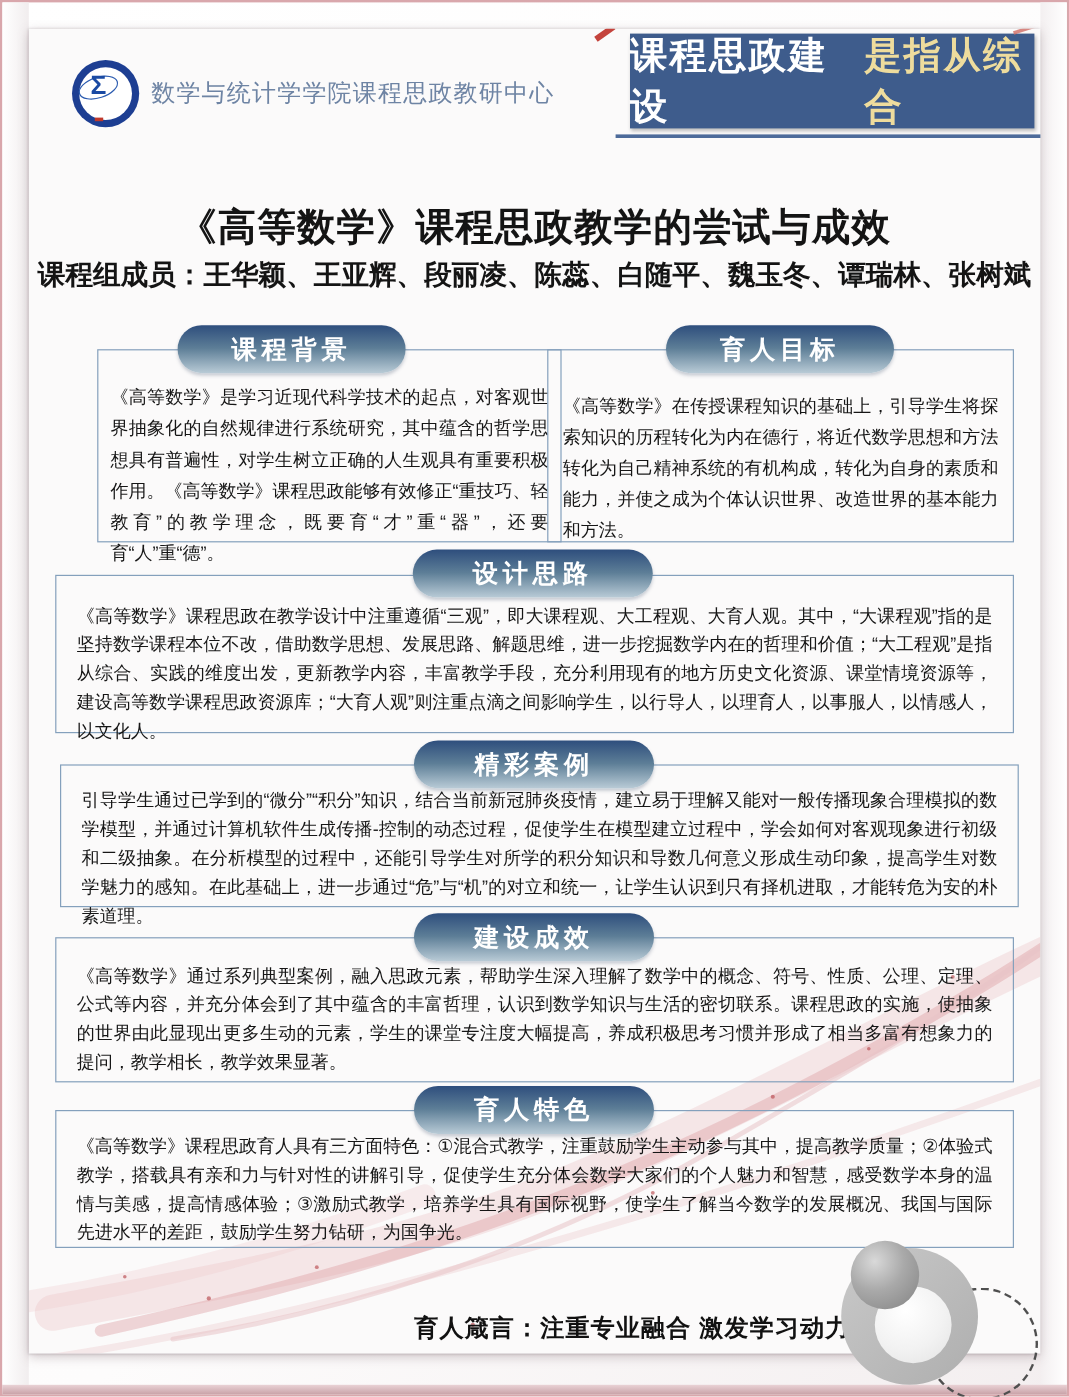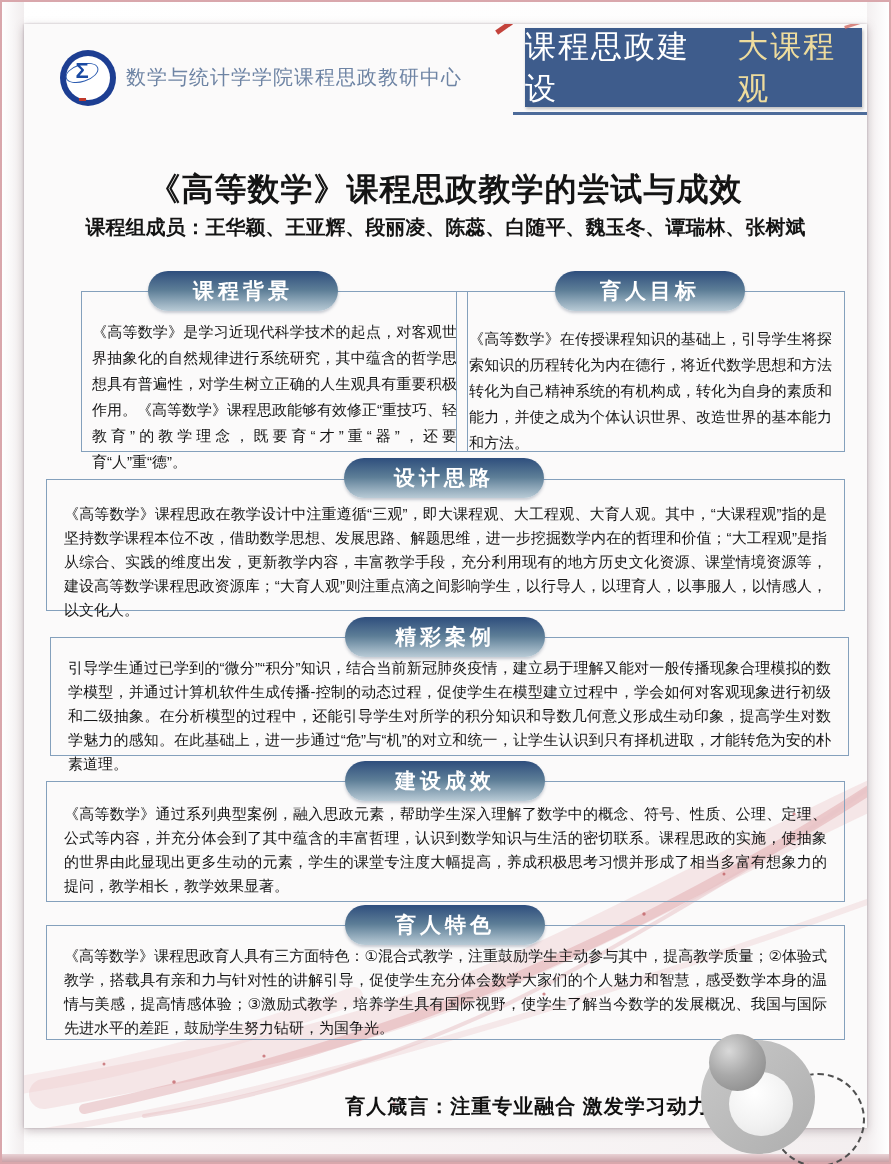--- a/index.html
+++ b/index.html
@@ -28,32 +28,32 @@
           background:#ffffff; }
   .logo .sigma { position:absolute; left:0; top:8px; width:44px; text-align:center;
           font-size:22px; font-weight:bold; color:#1a4aa3; }
   .logo .orbit { position:absolute; left:5px; top:14px; width:34px; height:18px;
           border:1.5px solid #2c5cb0; border-radius:50%; transform:rotate(-18deg); }
   .logo .reddot { position:absolute; left:19px; bottom:5px; width:7px; height:3px; background:#c0392b; }
   .org-name { position:absolute; left:102px; top:40px; font-size:20px; letter-spacing:1px; color:#6e84a4; }
 
   .banner { position:absolute; left:501px; top:4px; width:337px; height:79px; background:#3e5c8c;
             display:flex; align-items:center; justify-content:flex-start;
-            font-size:31px; font-weight:normal; letter-spacing:2px; box-shadow:1px 2px 3px rgba(0,0,0,.25);gap:25px; }
+            font-size:31px; font-weight:bold; letter-spacing:2px; box-shadow:1px 2px 3px rgba(0,0,0,.25);gap:25px; }
   .banner .t-primary { color:#ffffff; }
   .banner .t-accent  { color:#eedc9d; }
   .banner-underline { position:absolute; left:489px; top:88px; width:355px; height:3px; background:#4d6b9a; }
   .red-tick  { position:absolute; left:471px; top:1px; width:18px; height:5px; background:#c4433c; transform:rotate(-35deg); }
   .red-tick2 { position:absolute; left:820px; top:-2px; width:26px; height:3px; background:#d06a63; transform:rotate(-18deg); opacity:.8; }
 
   
   .main-title { position:absolute; left:0; top:144px; width:843px; text-align:center;
                 font-size:32px; font-weight:bold; color:#141414; letter-spacing:1px; }
   .members    { position:absolute; left:0; top:190px; width:843px; text-align:center;
-                font-size:20px; font-weight:bold; color:#141414; }
+                font-size:23px; font-weight:bold; color:#141414; }
 
   
   .pill { position:absolute; height:40px; border-radius:21px; z-index:3;
           background:linear-gradient(180deg,#2e4e7d 0%,#5d7e97 48%,#b9cbd6 100%);
           color:#ffffff; font-weight:bold; font-size:21px; letter-spacing:4px;
           display:flex; align-items:center; justify-content:center;
           box-shadow:0 2px 3px rgba(40,60,90,.25); }
 
   
   .panel { position:absolute; border:1px solid #84a0bc; background:transparent; z-index:2;
@@ -91,21 +91,21 @@
     <div class="logo">
       <div class="inner"></div>
       <div class="orbit"></div>
       <div class="sigma">Σ</div>
       <div class="reddot"></div>
     </div>
     <div class="org-name">数学与统计学学院课程思政教研中心</div>
 
     <div class="banner">
       <span class="t-primary">课程思政建设</span>
-        <span class="t-accent">大课程观</span>
+        <span class="t-accent">是指从综合</span>
     </div>
     <div class="banner-underline"></div>
     <div class="red-tick"></div>
     <div class="red-tick2"></div>
 
     <h1 class="main-title">《高等数学》课程思政教学的尝试与成效</h1>
     <div class="members">课程组成员：王华颖、王亚辉、段丽凌、陈蕊、白随平、魏玉冬、谭瑞林、张树斌</div>
 
     <svg class="deco-svg" viewBox="0 0 843 466">
       <g fill="none" stroke-linecap="round">

